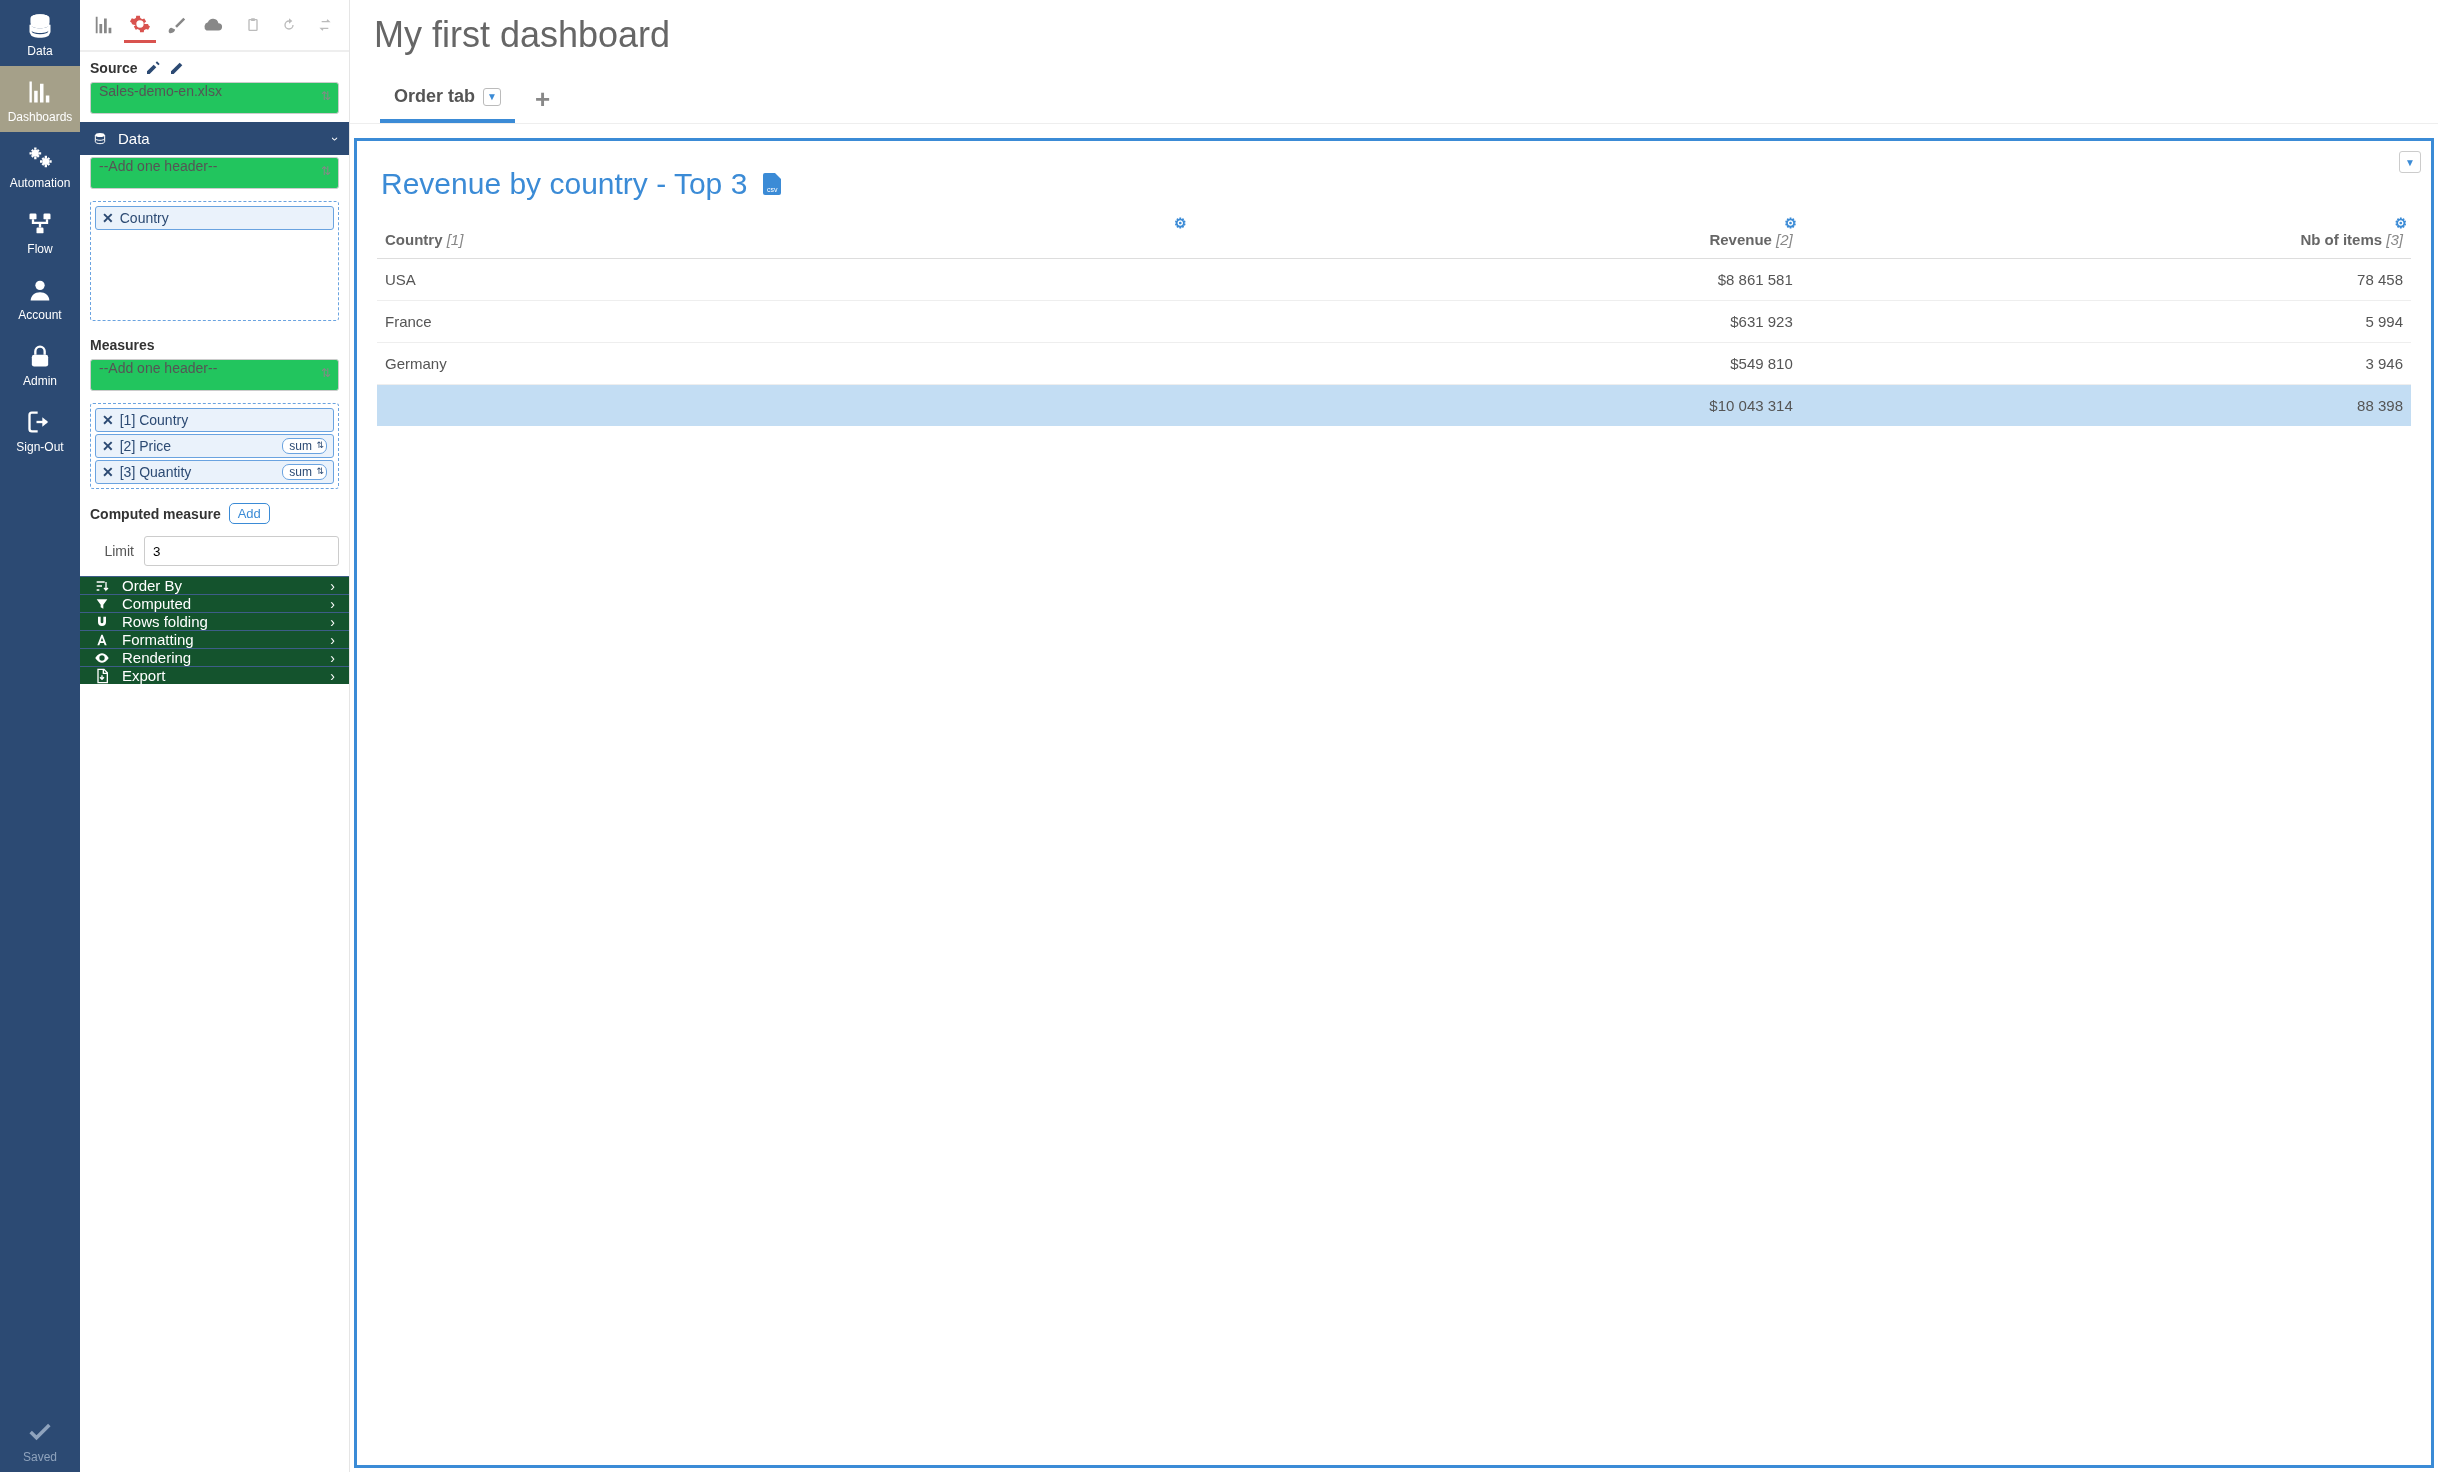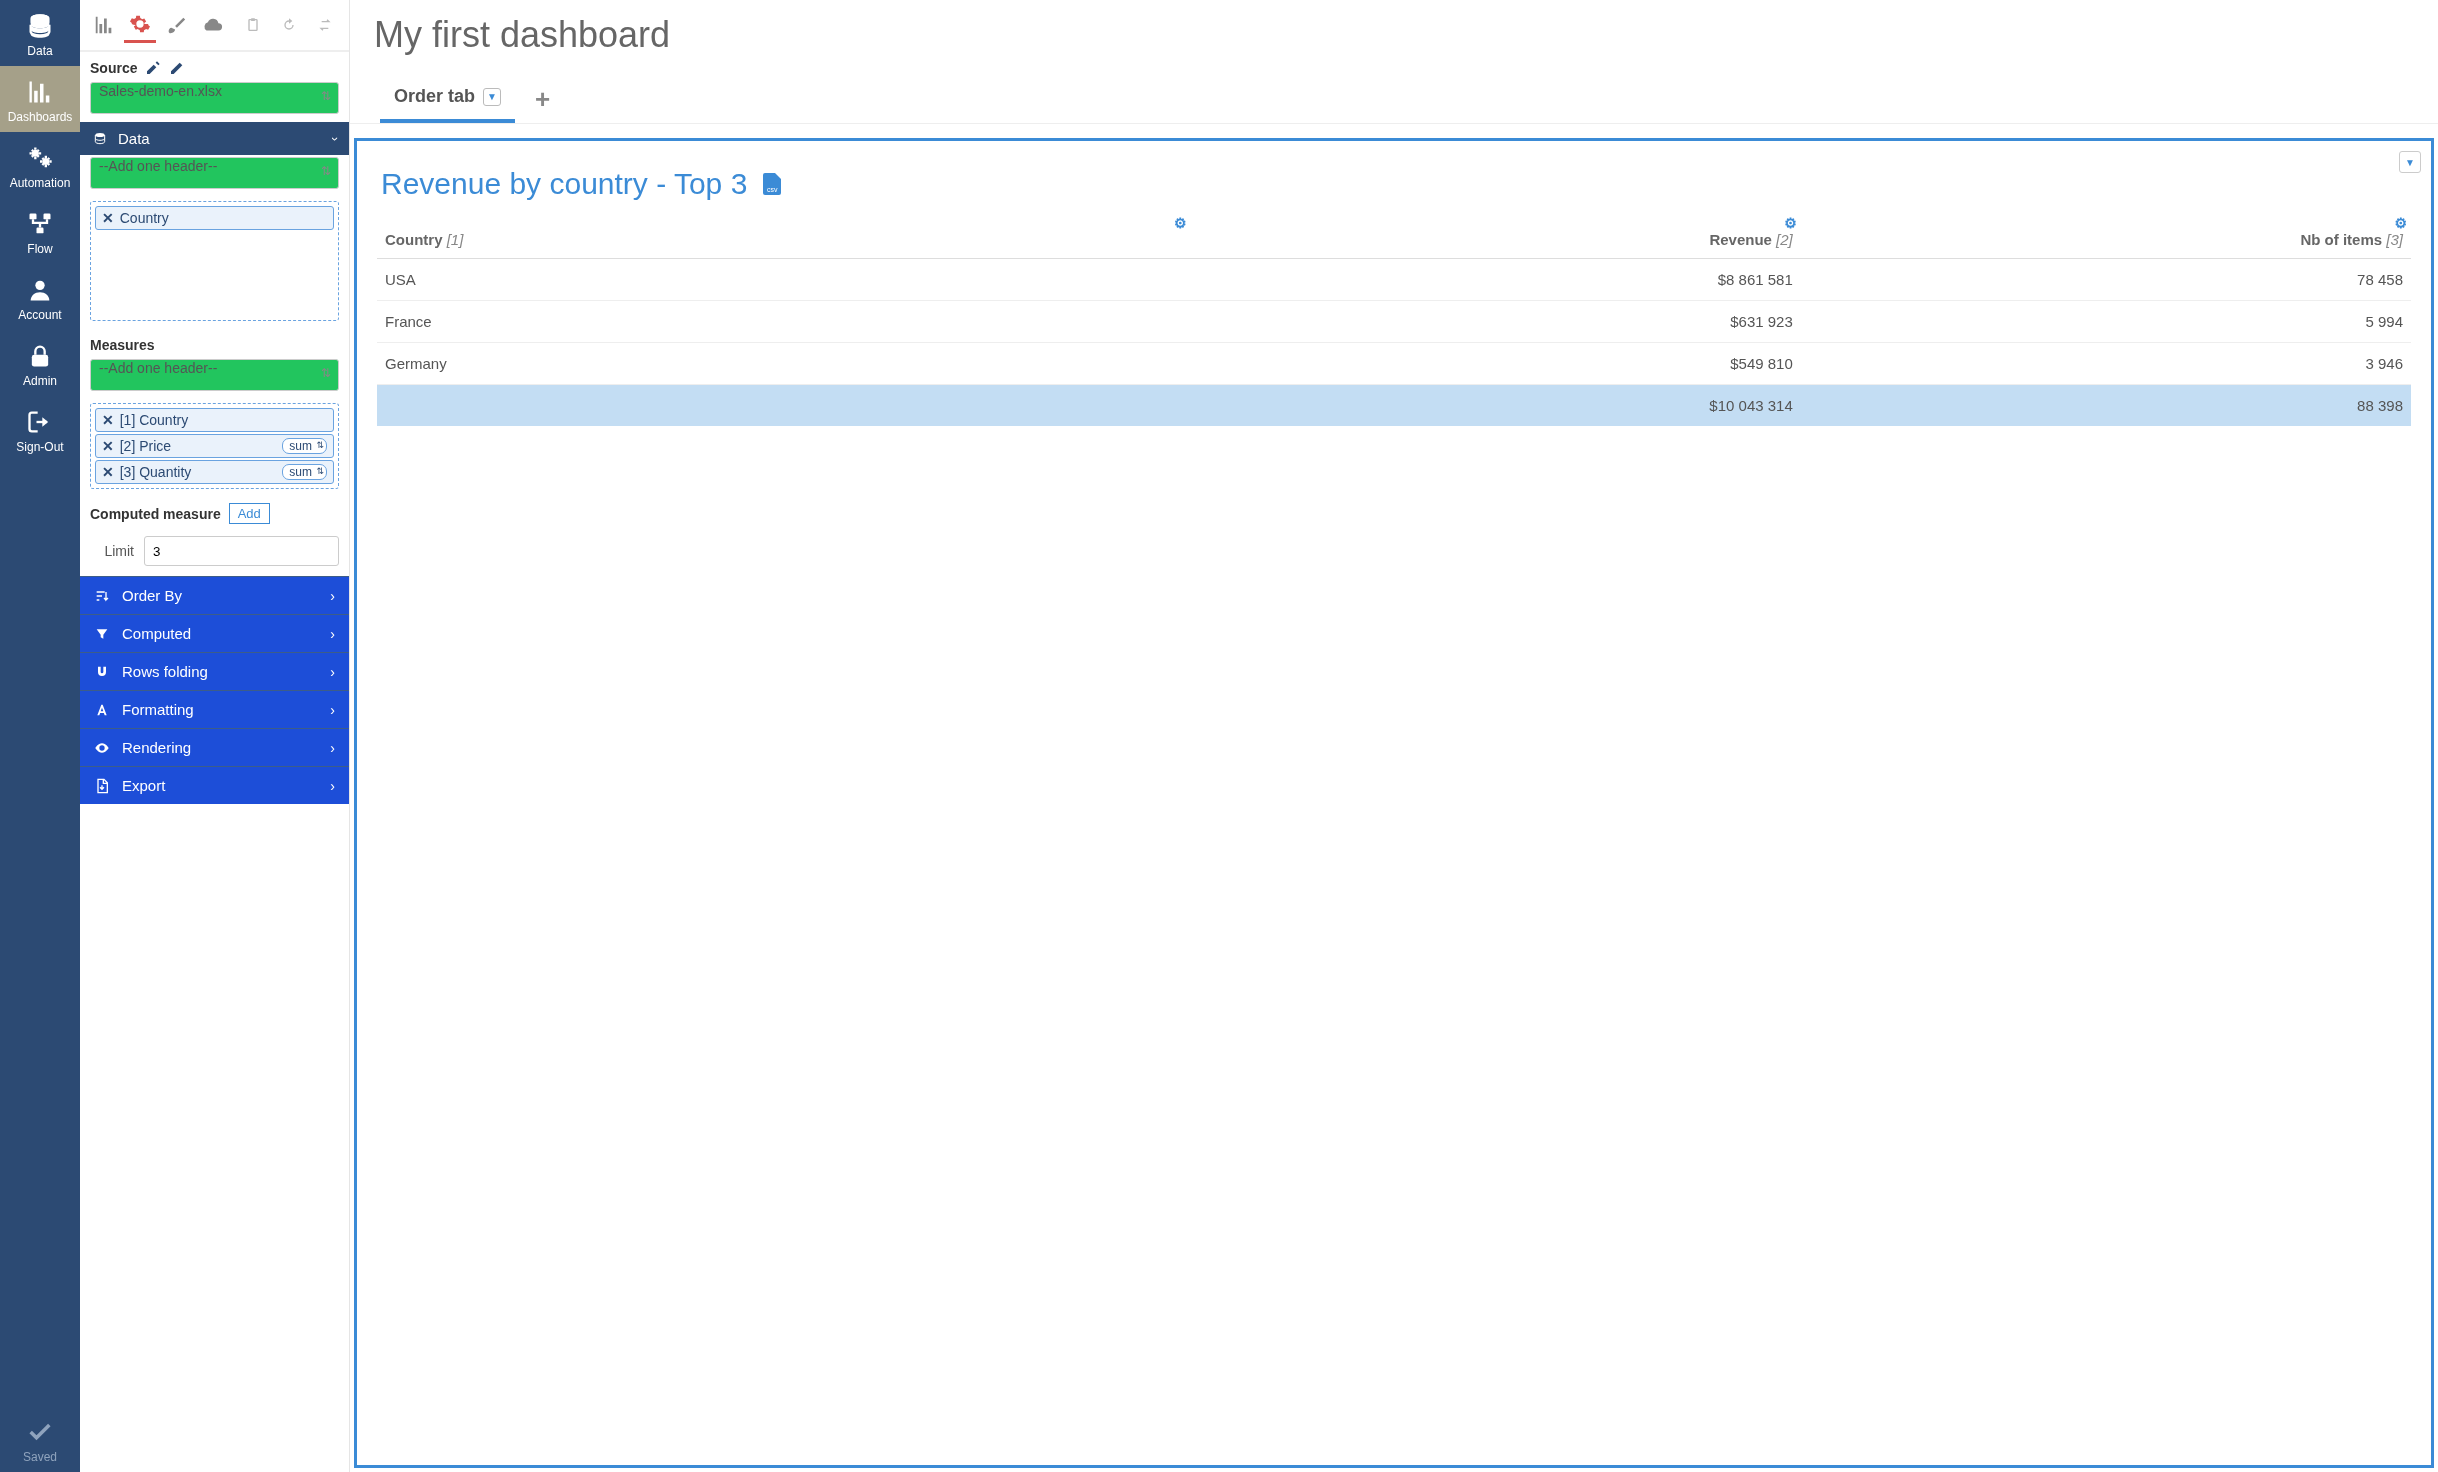--- a/index.html
+++ b/index.html
@@ -35,27 +35,27 @@
 .acc-header svg { width: 16px; height: 16px; fill: #fff; }
 
 .pill-area { margin: 4px 10px 8px; border: 1px dashed #6aa3e0; border-radius: 3px; min-height: 120px; padding: 2px; }
 .pill-area.short { min-height: 80px; }
 .pill { display: flex; align-items: center; gap: 6px; background: #eaf2fb; border: 1px solid #6aa3e0; border-radius: 3px; padding: 3px 6px; margin: 2px; color: #2c4a73; font-size: 14px; }
 .pill .x { font-weight: bold; cursor: pointer; color: #2c4a73; }
 .pill .agg { margin-left: auto; border: 1px solid #6aa3e0; border-radius: 7px; padding: 0 14px 0 6px; font-size: 12px; background: #fff; color: #2c4a73; position: relative; }
 .pill .agg::after { content: "⇅"; position: absolute; right: 2px; top: 1px; font-size: 9px; }
 
 .computed-row { display: flex; align-items: center; gap: 8px; padding: 6px 10px; }
-.add-btn { border: 1px solid #3b8bd6; color: #3b8bd6; background: #fff; border-radius: 0; padding: 2px 8px; font-size: 13px; cursor: pointer; }
+.add-btn { border: 1px solid #3b8bd6; color: #3b8bd6; background: #fff; border-radius: 5px; padding: 2px 8px; font-size: 13px; cursor: pointer; }
 
 .limit-row { display: flex; align-items: center; gap: 10px; padding: 6px 10px 10px; }
 .limit-row label { width: 100px; text-align: right; color: #555; }
 .limit-row input { flex: 1; height: 30px; border: 1px solid #ccc; border-radius: 3px; padding: 0 8px; }
 
-.acc-item { background: #1d4ed8; color: #fff; padding: 10px 14px; display: flex; align-items: center; gap: 12px; border-top: 1px solid #3d5d88; cursor: pointer; font-size: 15px; }
+.acc-item { background: #14532d; color: #fff; padding: 0 14px; display: flex; align-items: center; gap: 12px; border-top: 1px solid #3d5d88; cursor: pointer; font-size: 15px; }
 .acc-item .chev-r { margin-left: auto; font-size: 14px; }
 .acc-item svg { width: 16px; height: 16px; fill: #fff; }
 
 
 .main { flex: 1; display: flex; flex-direction: column; background: #fff; }
 .title-bar { padding: 14px 24px 20px; }
 .title-bar h1 { font-size: 36px; font-weight: 400; color: #666; }
 .tabs-row { display: flex; align-items: center; gap: 12px; padding: 0 30px; border-bottom: 1px solid #eee; }
 .tab { display: flex; align-items: center; gap: 8px; padding: 10px 14px 12px; border-bottom: 4px solid #3b8bd6; color: #555; font-size: 18px; font-weight: 600; }
 .tab .dd { border: 1px solid #bbb; border-radius: 3px; width: 18px; height: 18px; display: flex; align-items: center; justify-content: center; color: #3b8bd6; font-size: 10px; cursor: pointer; }

